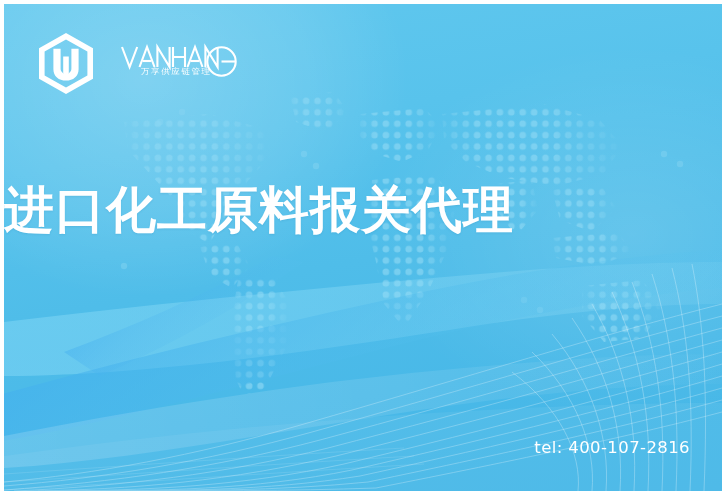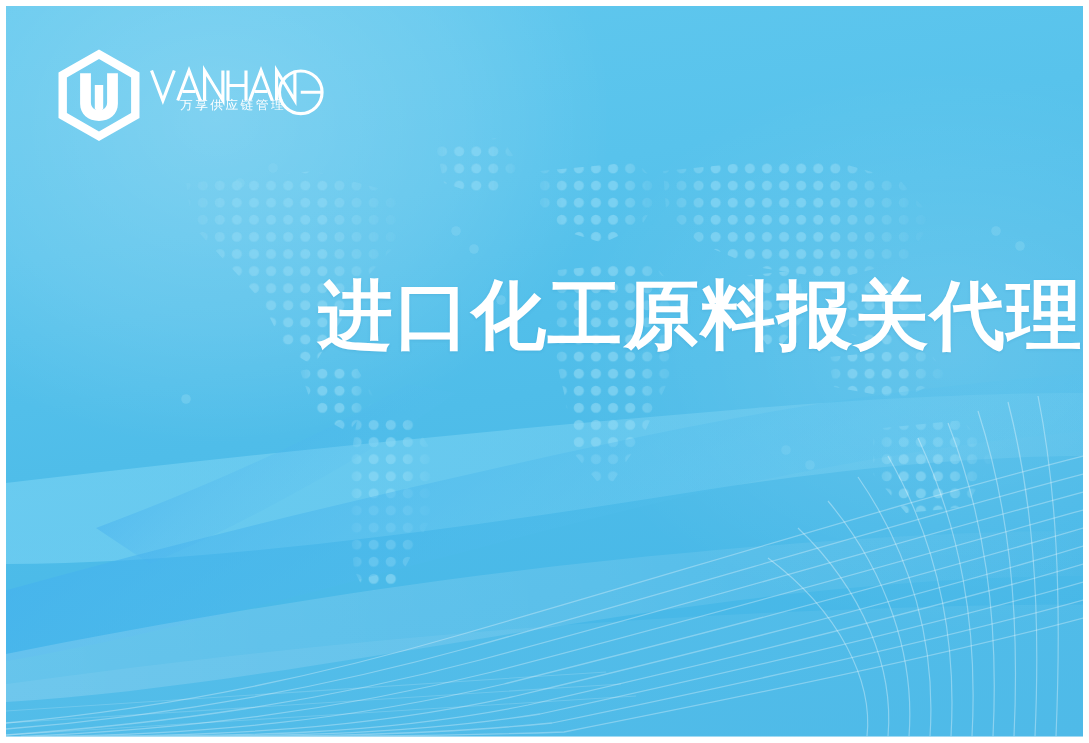--- a/index.html
+++ b/index.html
@@ -93,21 +93,21 @@
     pointer-events: none;
   }
 
   
   .logo {
     position: absolute;
     left: 33px;
     top: 28px;
     display: flex;
     align-items: center;
-    gap: 4px;
+    gap: 25px;
   }
   .logo-mark { width: 58px; height: 62px; display: block; flex: none; }
   .logo-type { position: relative; width: 118px; height: 46px; }
   .logo-word { position: absolute; left: 0; top: 0; width: 118px; height: 46px; }
   .logo-sub {
     position: absolute;
     left: 21px;
     top: 27px;
     font-size: 8.5px;
     letter-spacing: 1.6px;
@@ -117,21 +117,21 @@
     line-height: 1;
     transform: scaleY(0.95);
   }
 
   
   .headline {
     position: absolute;
     left: 0;
     right: 0;
     top: 168px;
-    text-align: right;
+    text-align: left;
     color: #ffffff;
     font-family: "DejaVu Sans", "Liberation Sans", sans-serif;
     font-weight: bold;
     font-size: 50px;
     line-height: 1.52;
     letter-spacing: 1px;
     text-shadow: 0 1px 2px rgba(40,130,180,0.18);
     white-space: nowrap;
   }
   .headline .hl-line { display: block; }
@@ -323,15 +323,16 @@
           </g>
         </svg>
         <div class="logo-sub">万享供应链管理</div>
       </div>
     </div>
 
     <div class="headline">
       <span class="hl-line">进口化工原料报关代理</span>
     </div>
 
+    <div class="tel">tel: 400-107-2816</div>
 
   </div>
 </div>
 
 </body></html>

